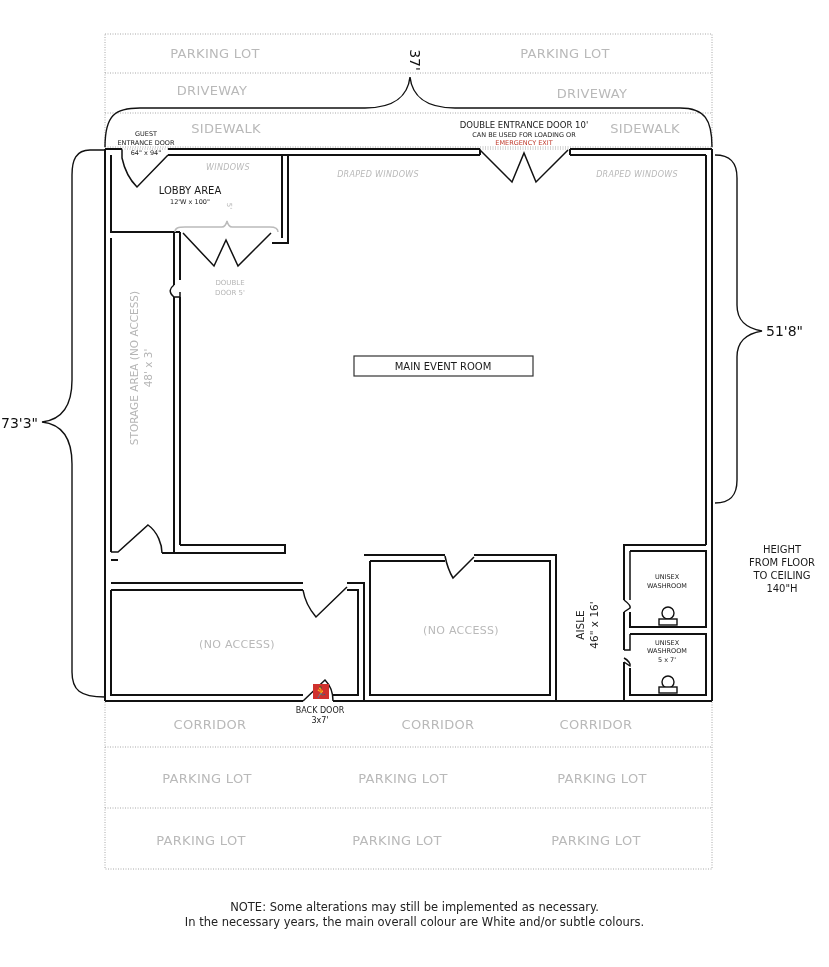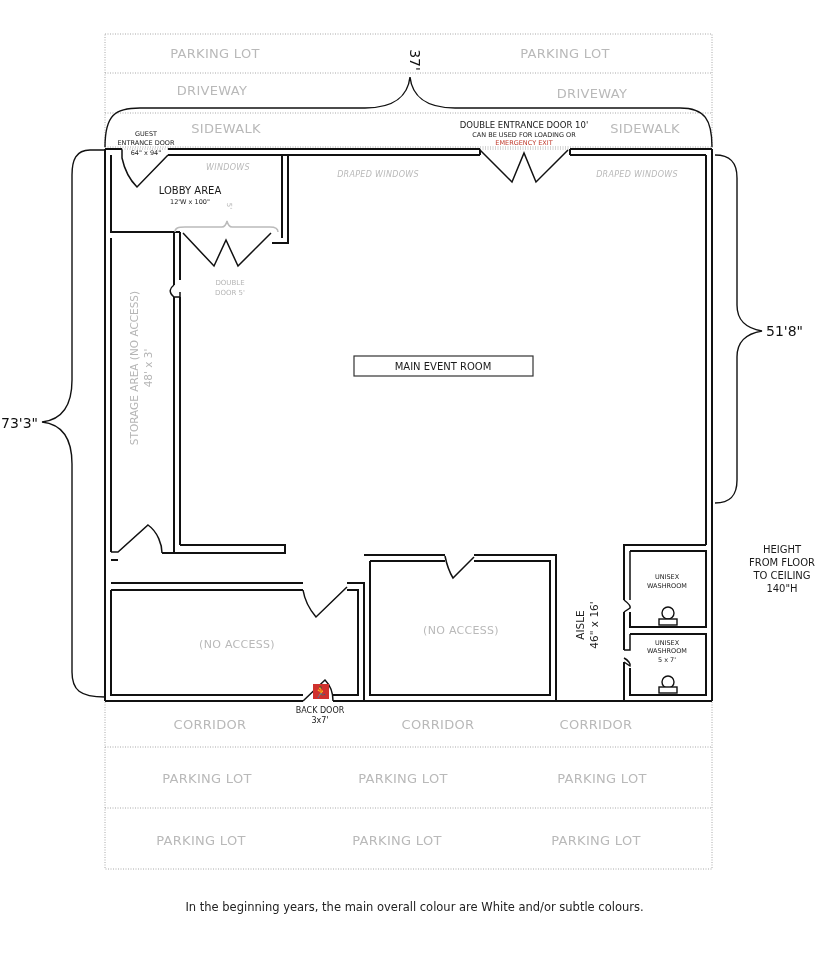--- a/index.html
+++ b/index.html
@@ -201,14 +201,15 @@
   <text class="zone" x="207" y="783" text-anchor="middle">PARKING LOT</text>
   <text class="zone" x="403" y="783" text-anchor="middle">PARKING LOT</text>
   <text class="zone" x="602" y="783" text-anchor="middle">PARKING LOT</text>
 
   <text class="zone" x="201" y="845" text-anchor="middle">PARKING LOT</text>
   <text class="zone" x="397" y="845" text-anchor="middle">PARKING LOT</text>
   <text class="zone" x="596" y="845" text-anchor="middle">PARKING LOT</text>
 </svg>
 
 <div class="note">
-  <div>In the beginning years, the main overall colour are White and/or subtle colours.</div>
+  <div>NOTE: Some alterations may still be implemented as necessary.</div>
+  <div>In the necessary years, the main overall colour are White and/or subtle colours.</div>
 </div>
 
 </body></html>

